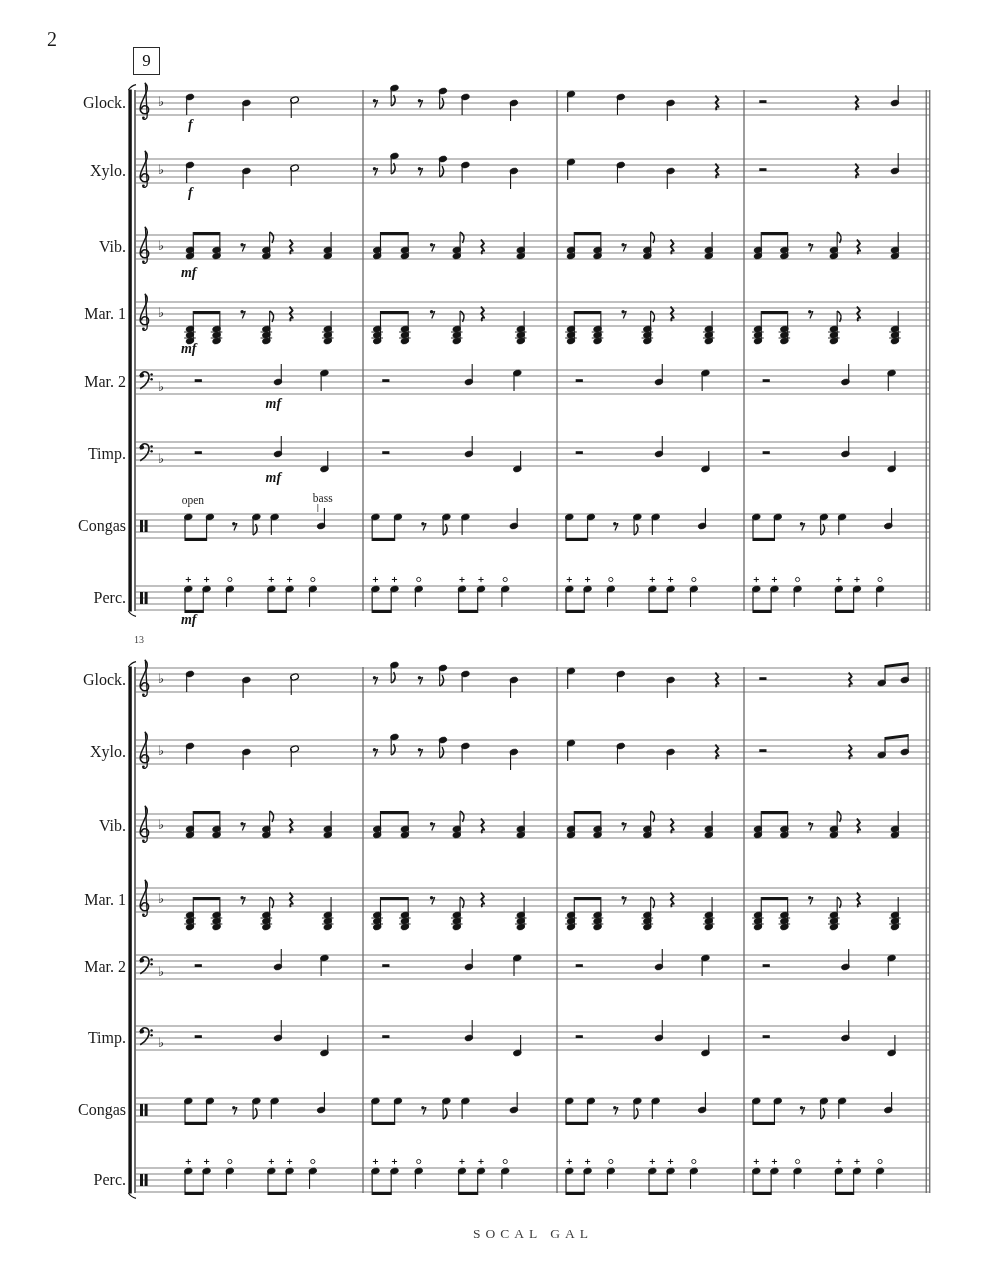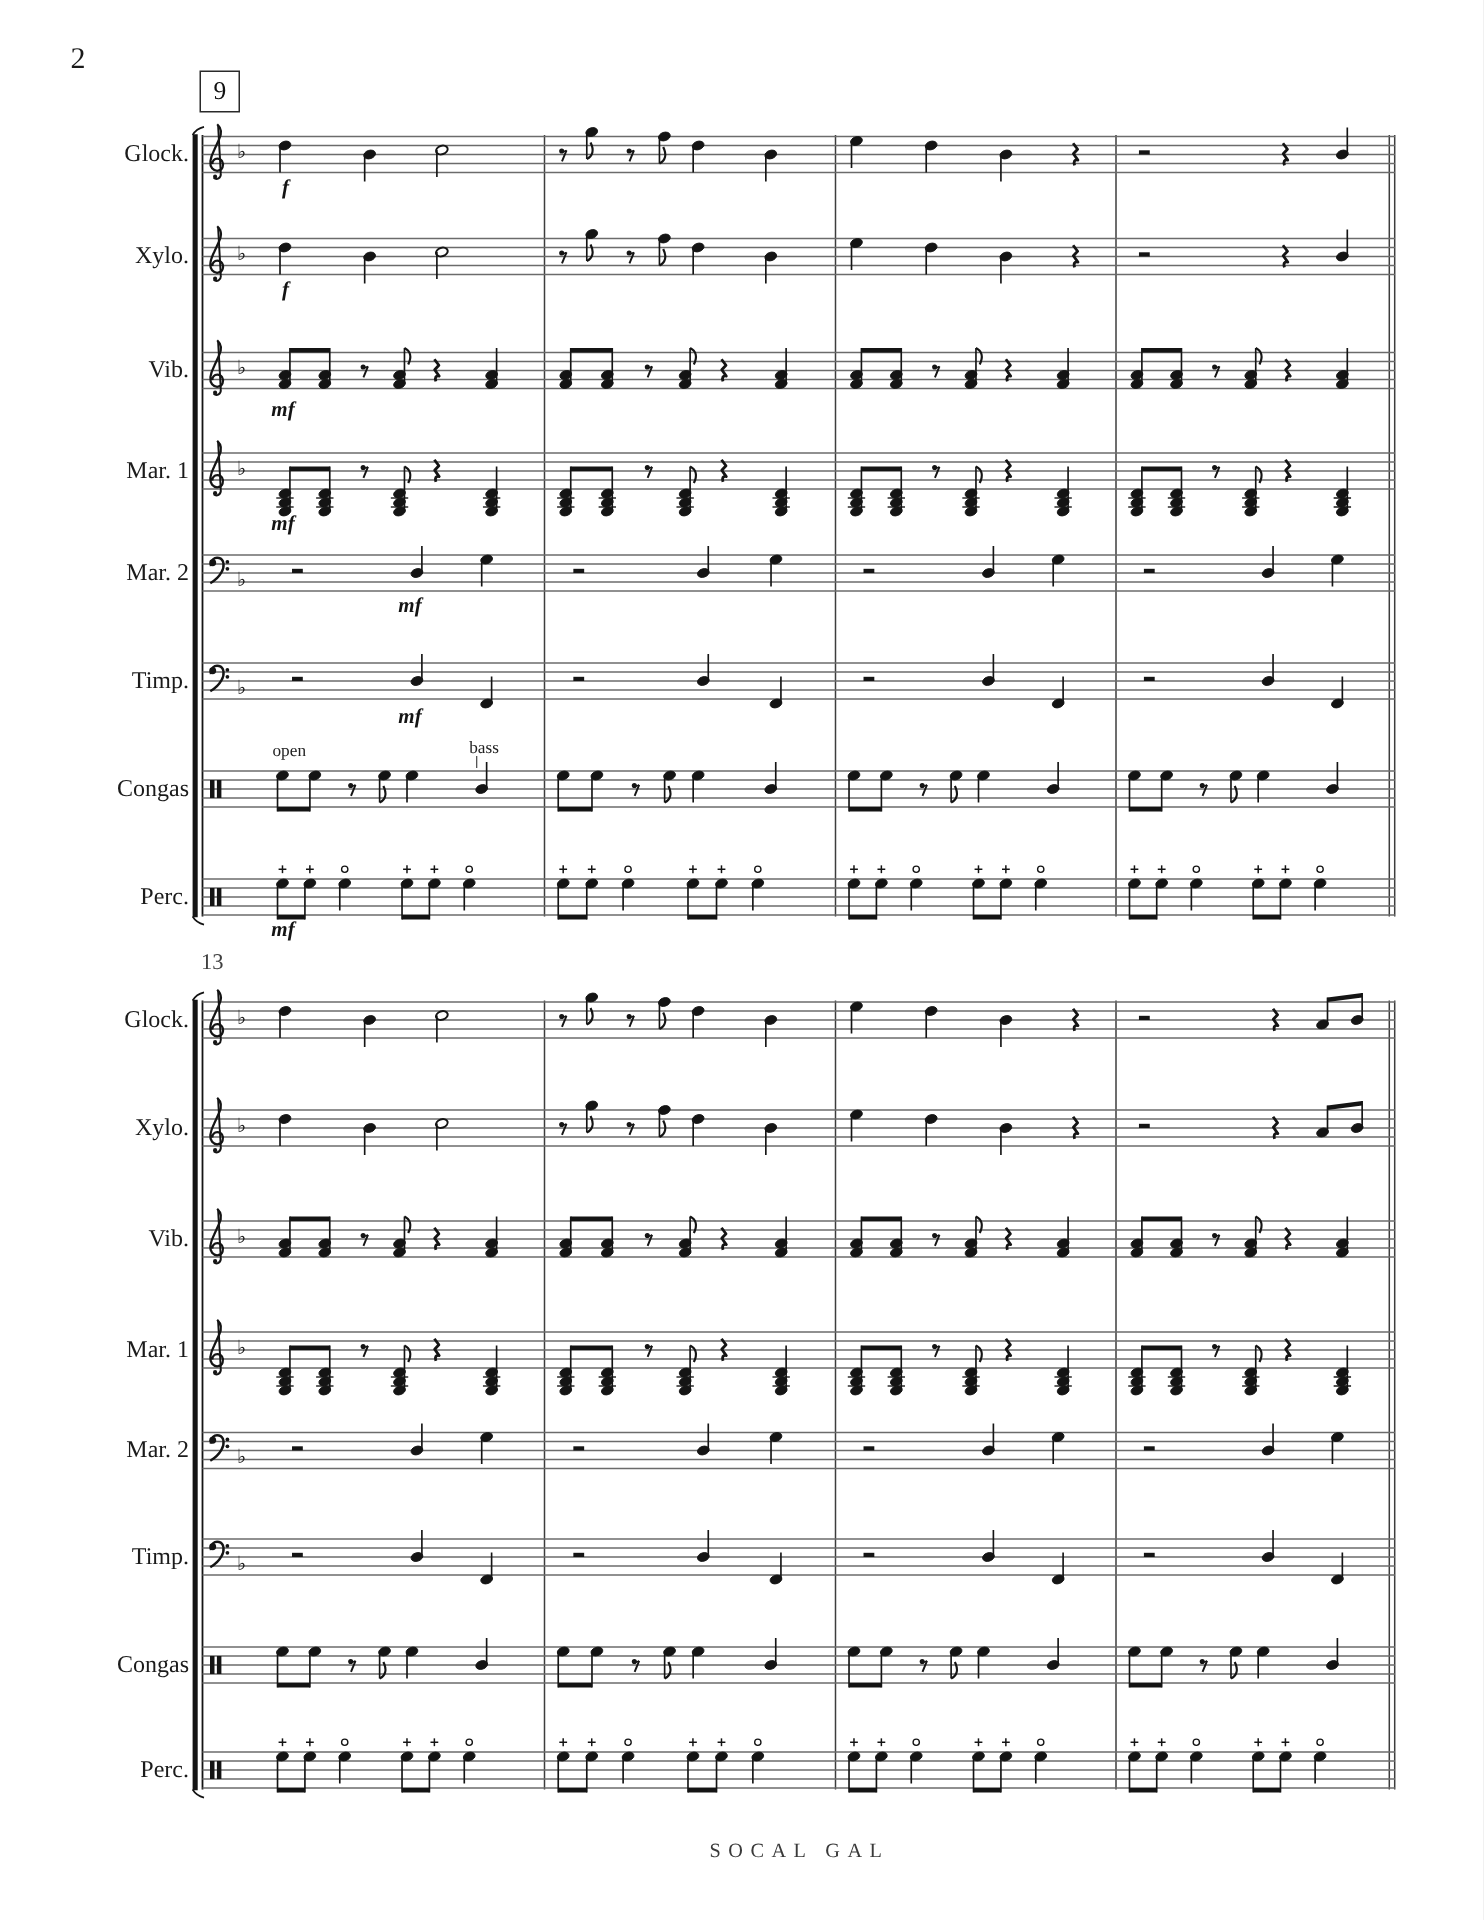--- a/index.html
+++ b/index.html
@@ -1,21 +1,21 @@
 <!DOCTYPE html>
 <html><head>
 <meta charset="utf-8">
 <style>
   html,body{margin:0;padding:0;background:#e8e8e8;}
   .page{position:relative;width:989px;height:1280px;background:#ffffff;overflow:hidden;
         font-family:"Liberation Serif", serif;}
   .page-number{position:absolute;left:47px;top:28px;font-size:20px;color:#1a1a1a;}
   .rehearsal{position:absolute;left:133px;top:47px;width:25px;height:26px;line-height:26px;
              text-align:center;border:1.2px solid #2a2a2a;font-size:17px;color:#111;background:#fff;}
-  .measure-number{position:absolute;left:134px;top:634px;font-size:15px;color:#404040;}
+  .measure-number{position:absolute;left:134px;top:634px;font-size:10px;color:#404040;}
   .footer{position:absolute;left:0;right:0;top:1226px;text-align:center;font-size:13.5px;
           letter-spacing:5px;color:#3a3a3a;padding-left:60px;margin-left:17px;}
   svg.score{position:absolute;left:0;top:0;}
 </style>
 </head>
 <body>
 
 <div class="page">
   <div class="page-number">2</div>
   <div class="rehearsal">9</div>

